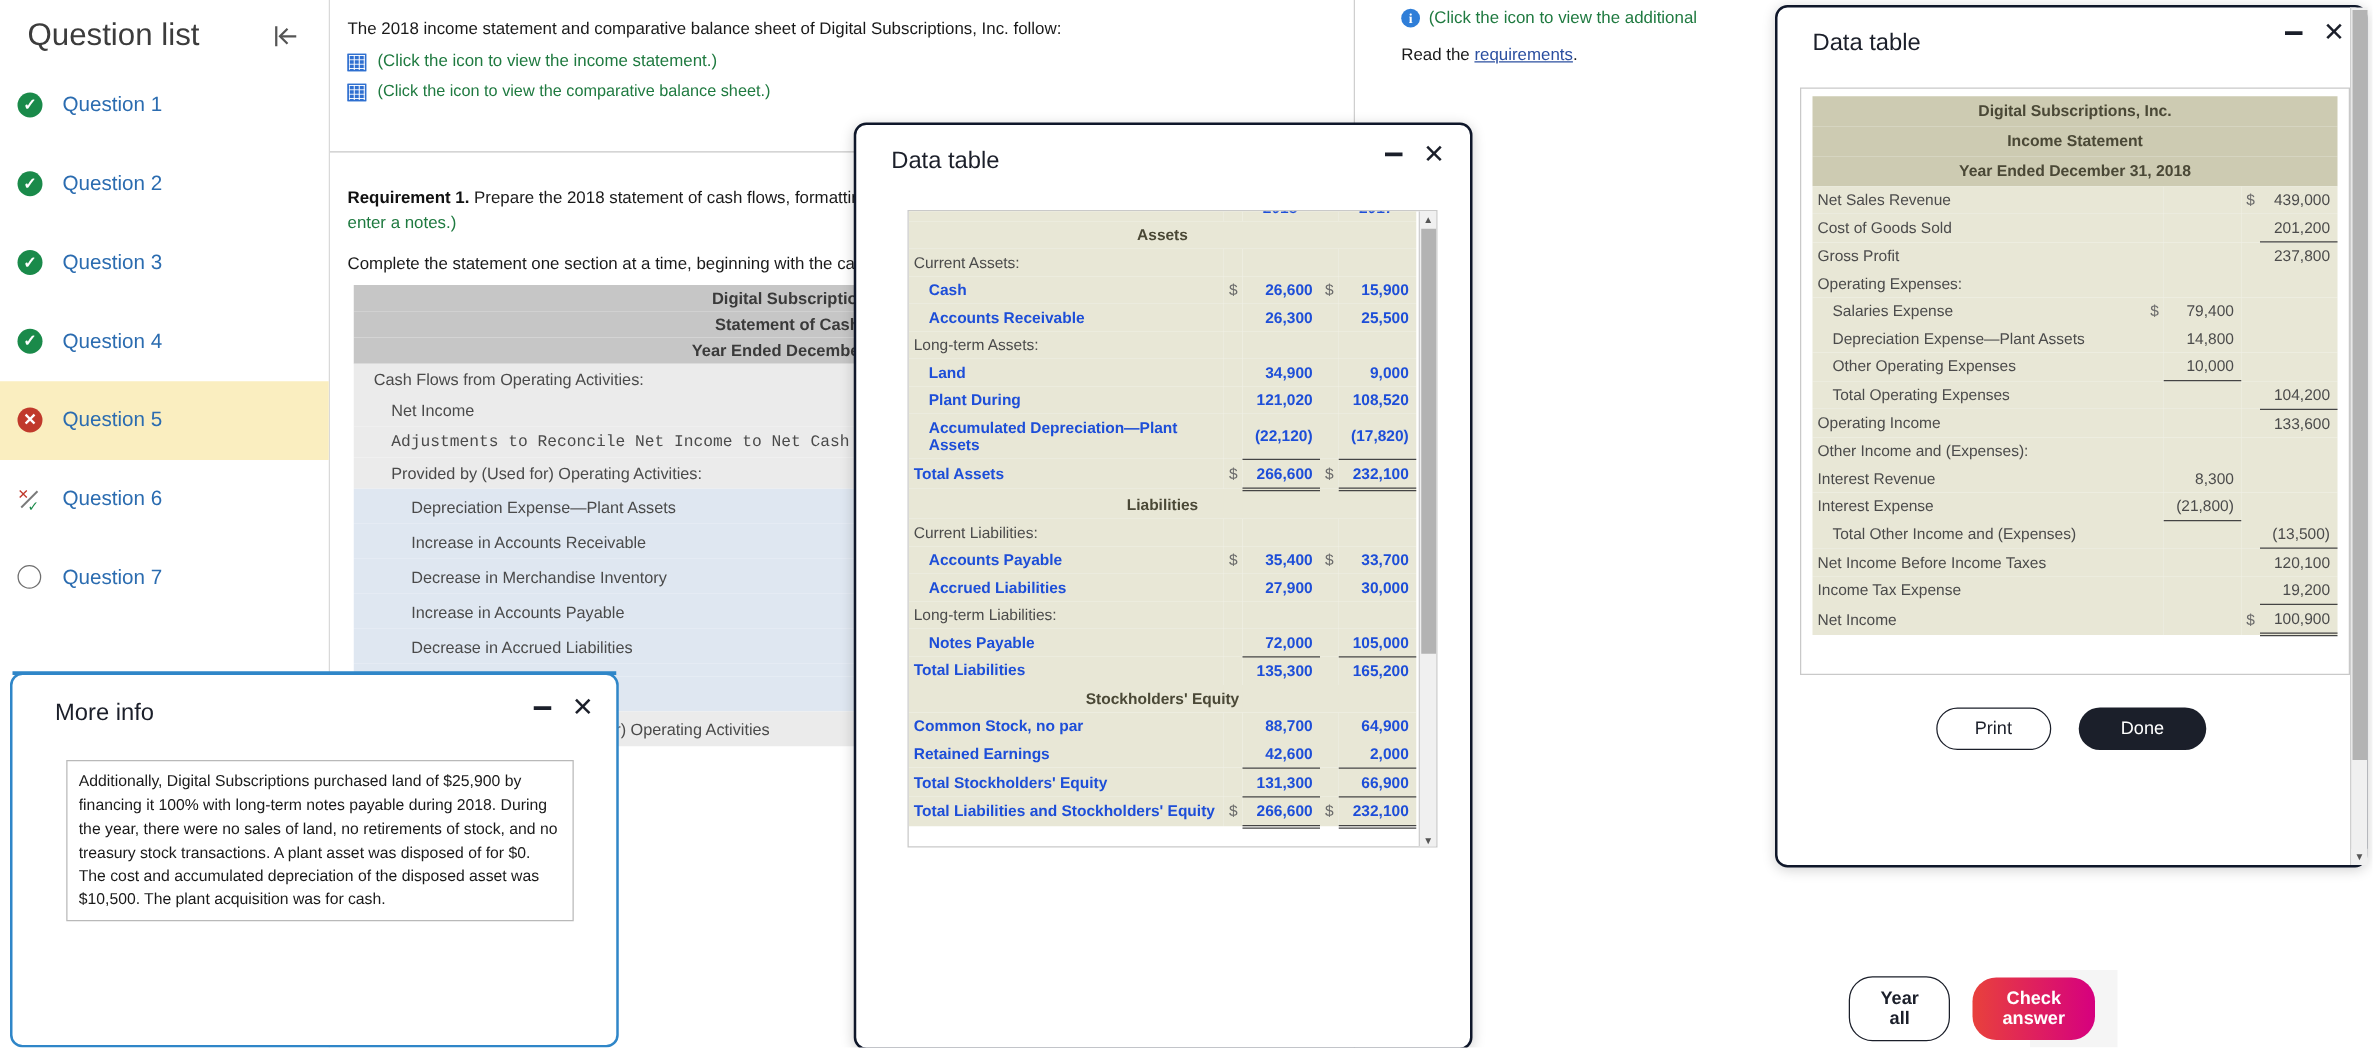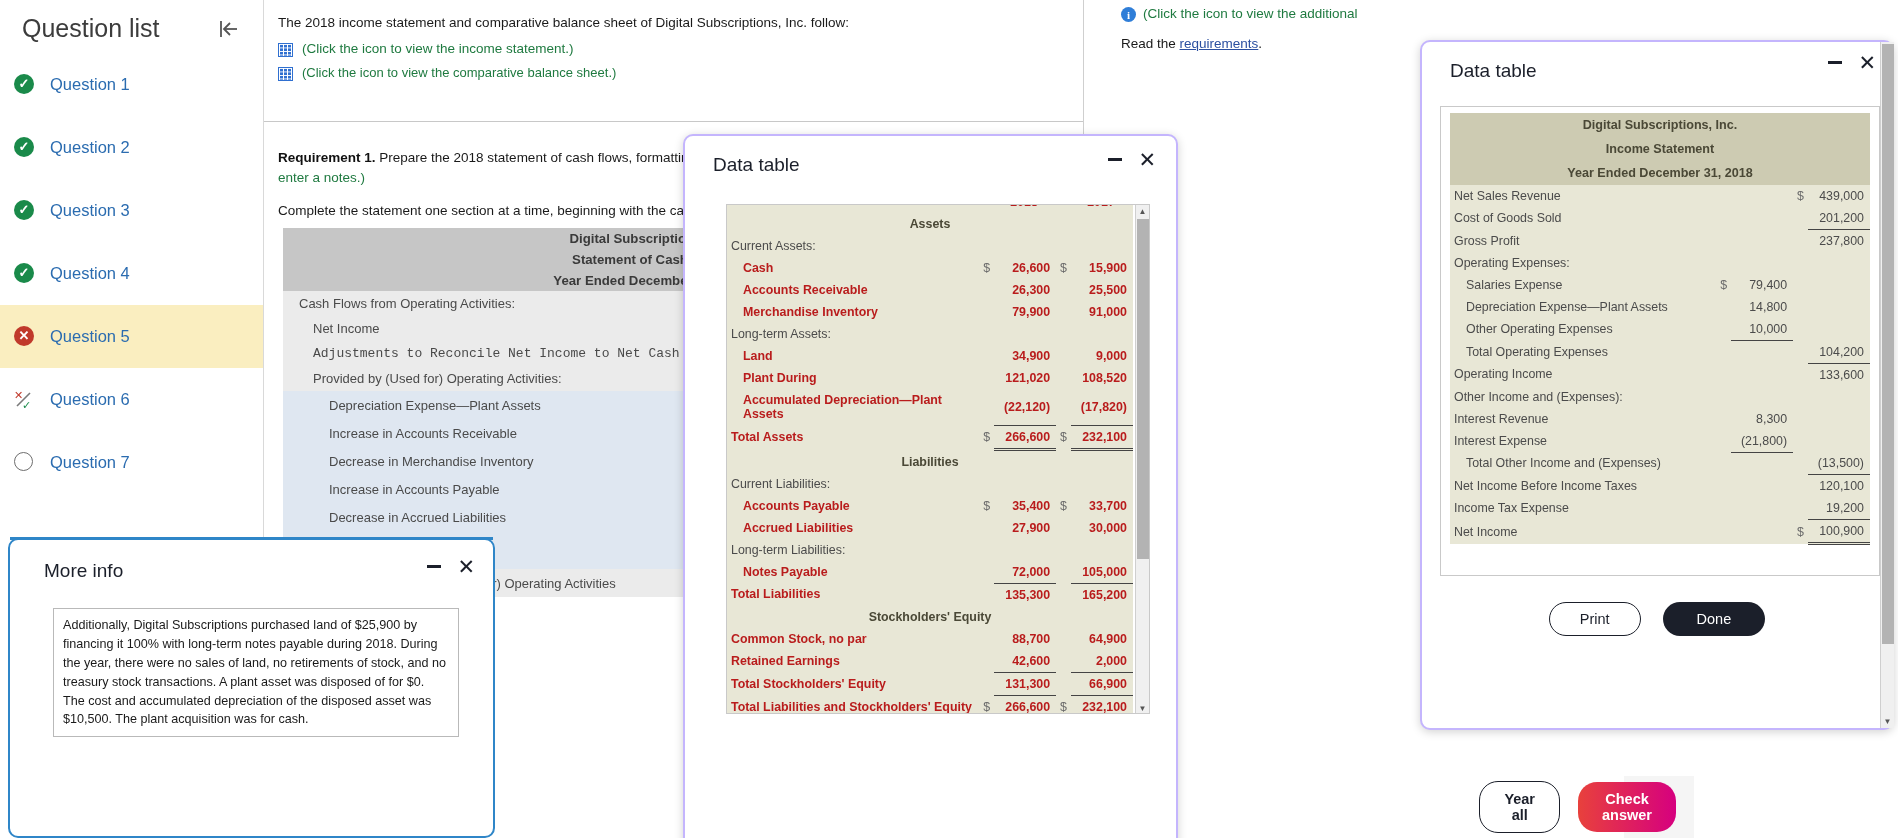--- a/index.html
+++ b/index.html
@@ -106,37 +106,36 @@
     font-family:"Liberation Sans", sans-serif;
   }
   .btn-outline { background:#fff; border:1.4px solid #1b1f2a; color:#1b1f2a; font-weight:bold; }
   .btn-check {
     border:none; color:#fff; font-weight:bold;
     background: linear-gradient(to right, #e8413c, #d6007f);
   }
 
   
   .dialog {
-    position:absolute; background:#fff; border:2px solid #c4b5fd; border-radius:10px;
+    position:absolute; background:#fff; border:2px solid #0f172a; border-radius:10px;
     box-shadow: 0 2px 10px rgba(0,0,0,0.18);
-    margin-top: 36px;
   }
   .dlg-title { font-size:19px; color:#1b1f2a; padding: 18px 0 0 28px; }
   .dlg-ctrls { position:absolute; right:16px; top:10px; display:flex; align-items:center; gap:16px; }
   .ctrl { cursor:pointer; color:#1b1f2a; }
   .min-ic { width:14px; height:3px; background:#1b1f2a; display:block; }
   .close-ic { font-size:21px; line-height:1; color:#1b1f2a; }
 
   
   .fin { border-collapse:collapse; font-size:12.4px; color:#4b4b4b; width:100%; }
   .fin td { padding: 4px 4px; background:#e8e7d6; }
   .fin tr.hdr td { background:#cdcbb2; text-align:center; font-weight:bold; color:#4a4836; font-size:12.6px; padding:5px 0; }
   .fin tr.sec td { background:#e8e7d6; text-align:center; font-weight:bold; color:#4a4836; }
   .fin .lbl { text-align:left; }
-  .fin .b { font-weight:bold; color:#b91c1c; }
+  .fin .b { font-weight:bold; color:#1d4ed8; }
   .fin .num { text-align:right; width:62px; padding-right:6px; }
   .fin .cur { text-align:right; width:14px; color:#6b6b6b; }
   .u1 { border-bottom:1.3px solid #444 !important; }
   .u2 { border-bottom:3px double #444 !important; }
 
   .scrollbar {
     position:absolute; width:14px; background:#f0f0f0; border-left:1px solid #cfcfcf;
   }
   .sb-thumb { position:absolute; left:1px; width:12px; background:#b3b3b3; }
   .sb-arrow { position:absolute; left:0; width:13px; height:13px; background:#f0f0f0;
@@ -548,27 +547,20 @@
               <td class="num b">15,900</td>
             </tr>
             <tr>
               <td class="lbl b" style="padding-left:16px;">Accounts Receivable</td>
               <td class="cur"></td>
               <td class="num b">26,300</td>
               <td class="cur"></td>
               <td class="num b">25,500</td>
             </tr>
             <tr>
-              <td class="lbl b" style="padding-left:16px;">Merchandise Inventory</td>
-              <td class="cur"></td>
-              <td class="num b">79,900</td>
-              <td class="cur"></td>
-              <td class="num b">91,000</td>
-            </tr>
-            <tr>
               <td class="lbl" style="">Long-term Assets:</td>
               <td class="cur"></td>
               <td class="num"></td>
               <td class="cur"></td>
               <td class="num"></td>
             </tr>
             <tr>
               <td class="lbl b" style="padding-left:16px;">Land</td>
               <td class="cur"></td>
               <td class="num b">34,900</td>

